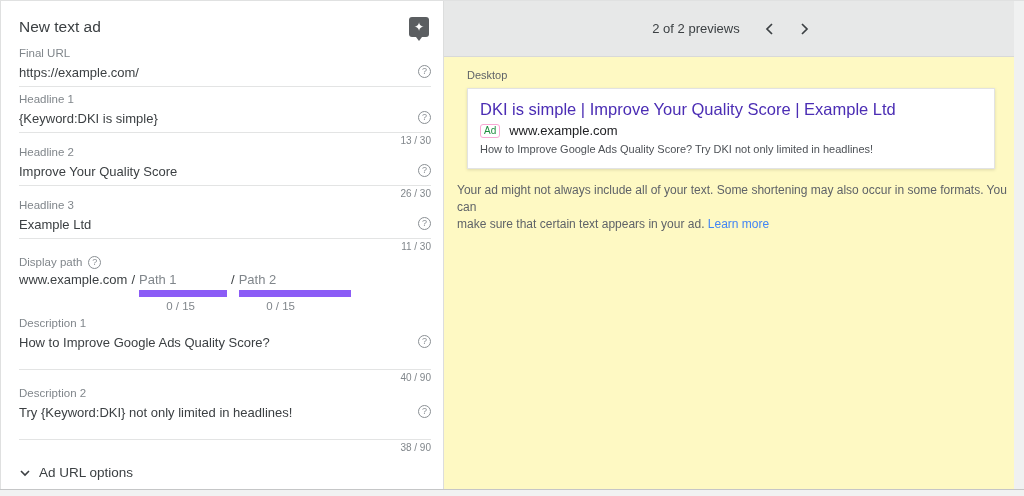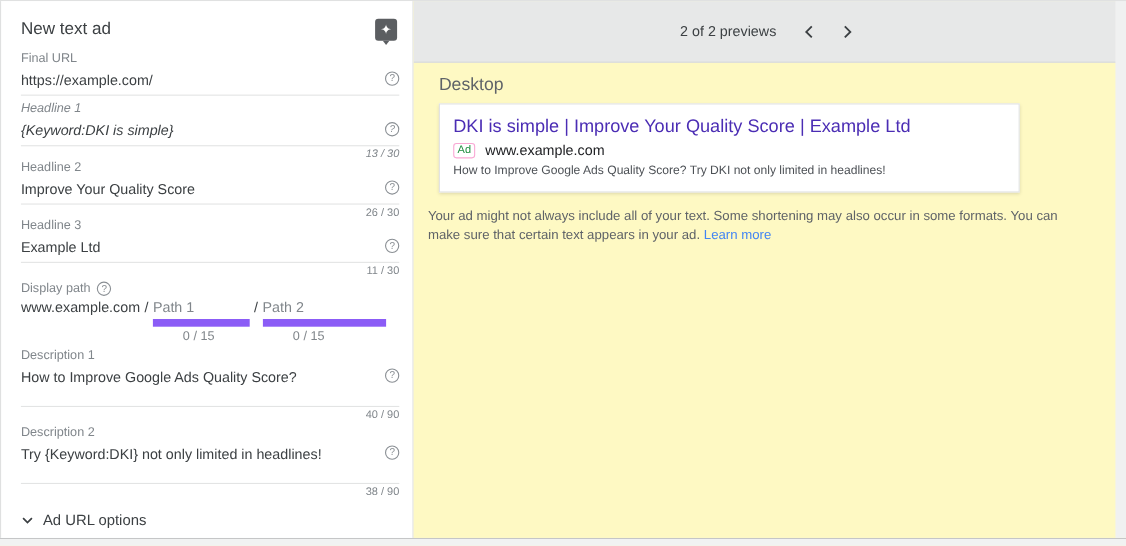--- a/index.html
+++ b/index.html
@@ -1,41 +1,41 @@
 <!DOCTYPE html>
 <html><head>
 <meta charset="utf-8">
 <style>
   * { margin:0; padding:0; box-sizing:border-box; }
   html,body { width:1024px; height:496px; background:#f1f2f2; font-family:"Liberation Sans","DejaVu Sans",sans-serif; }
   .app { display:flex; width:1024px; height:490px; border-bottom:1px solid #c5c6c7; border-top:1px solid #e0e1e1; }
 
   
   .editor-panel {
-    width:376px; height:100%; background:#ffffff; position:relative;
+    width:444px; height:100%; background:#ffffff; position:relative;
     border-left:1px solid #dfe0e0; border-right:1px solid #dcdddd;
     padding:16px 12px 0 18px; flex-shrink:0;
   }
   .editor-title-row { display:flex; justify-content:space-between; align-items:flex-start; }
   .editor-title { font-size:15.5px; color:#3c4043; line-height:20px; }
   .sparkle-btn { position:relative; width:20px; height:20px; background:#5b5e61; border-radius:3px; cursor:pointer; margin-right:2px; }
   .sparkle-btn::before { content:"\2726"; color:#ffffff; font-size:12px; line-height:20px; display:block; text-align:center; }
   .sparkle-btn::after { content:""; position:absolute; left:7px; top:20px; border:3px solid transparent; border-top:4px solid #5b5e61; }
 
   .f-label { font-size:11.5px; line-height:13px; color:#80868b; }
   .f-row { display:flex; justify-content:space-between; align-items:flex-start; margin-top:5px; }
   .f-value { font-size:13px; line-height:15px; color:#3c4043; }
   .f-divider { border-bottom:1px solid #e3e4e4; margin-top:6px; }
   .f-counter { text-align:right; font-size:10px; line-height:10px; height:10px; color:#80868b; margin-top:3px; }
   .help-icon { width:13px; height:13px; border:1px solid #8a8f94; border-radius:50%; color:#8a8f94;
     font-size:9px; line-height:11px; text-align:center; flex-shrink:0; margin-top:0; cursor:pointer; }
   .help-icon::before { content:"?"; }
 
   .field-finalurl { margin-top:10px; }
-  .field-h1 { margin-top:6px;font-style:italic; }
+  .field-h1 { margin-top:6px; }
   .field-desc .f-divider { margin-top:19px; }
 
   
   .dp-block { margin-top:4px; }
   .dp-label-row { display:flex; align-items:center; gap:6px; }
   .dp-row { margin-top:3px; font-size:13px; line-height:15px; color:#3c4043; display:flex; align-items:flex-start; }
   .dp-sep { color:#3c4043; padding:0 4px; }
   .dp-input { display:inline-block; width:88px; color:#80868b; border-bottom:7px solid #8b5cf6; padding-bottom:3px; cursor:text; }
   .dp-input2 { width:112px; }
   .dp-counters { display:flex; margin-top:3px; }
@@ -47,21 +47,21 @@
 
   
   .preview-panel { flex:1; background:#fef9c3; position:relative; overflow:hidden; }
   .preview-header { height:56px; background:#e7e8e8; border-bottom:1px solid #d8d9d9;
     display:flex; align-items:center; justify-content:center; gap:10px; }
   .pager-text { font-size:13px; color:#3c4043; margin-right:8px; }
   .nav-btn { width:24px; height:24px; display:flex; align-items:center; justify-content:center; cursor:pointer; }
   .scroll-track { position:absolute; right:0; top:0; bottom:0; width:10px; background:#f0f1f1; }
 
   .preview-body { padding:12px 0 0 13px; }
-  .device-label { font-size:16px; color:#5f6368; margin-left:10px; }
+  .device-label { font-size:11px; color:#5f6368; margin-left:10px; }
   .ad-card { width:528px; margin-left:10px; margin-top:7px; background:#ffffff;
     border:1px solid #e2e3e3; box-shadow:0 1px 3px rgba(0,0,0,0.13); padding:10px 12px 11px 12px; }
   .ad-headline { font-size:16.5px; line-height:21px; color:#4b2db4; cursor:pointer; white-space:nowrap; overflow:hidden; }
   .ad-url-row { display:flex; align-items:center; margin-top:3px; }
   .ad-badge { display:inline-block; border:1px solid #f9a8d4; color:#1e8e3e; font-size:10px; line-height:12px;
     padding:0 3px; border-radius:3px; margin-right:9px; }
   .ad-display-url { font-size:13px; color:#202124; }
   .ad-desc { font-size:11px; line-height:16px; color:#4d5156; margin-top:3px; white-space:nowrap; overflow:hidden; }
 
   .disclaimer { margin:13px 0 0 0; font-size:12px; line-height:17px; color:#5f6368; }

